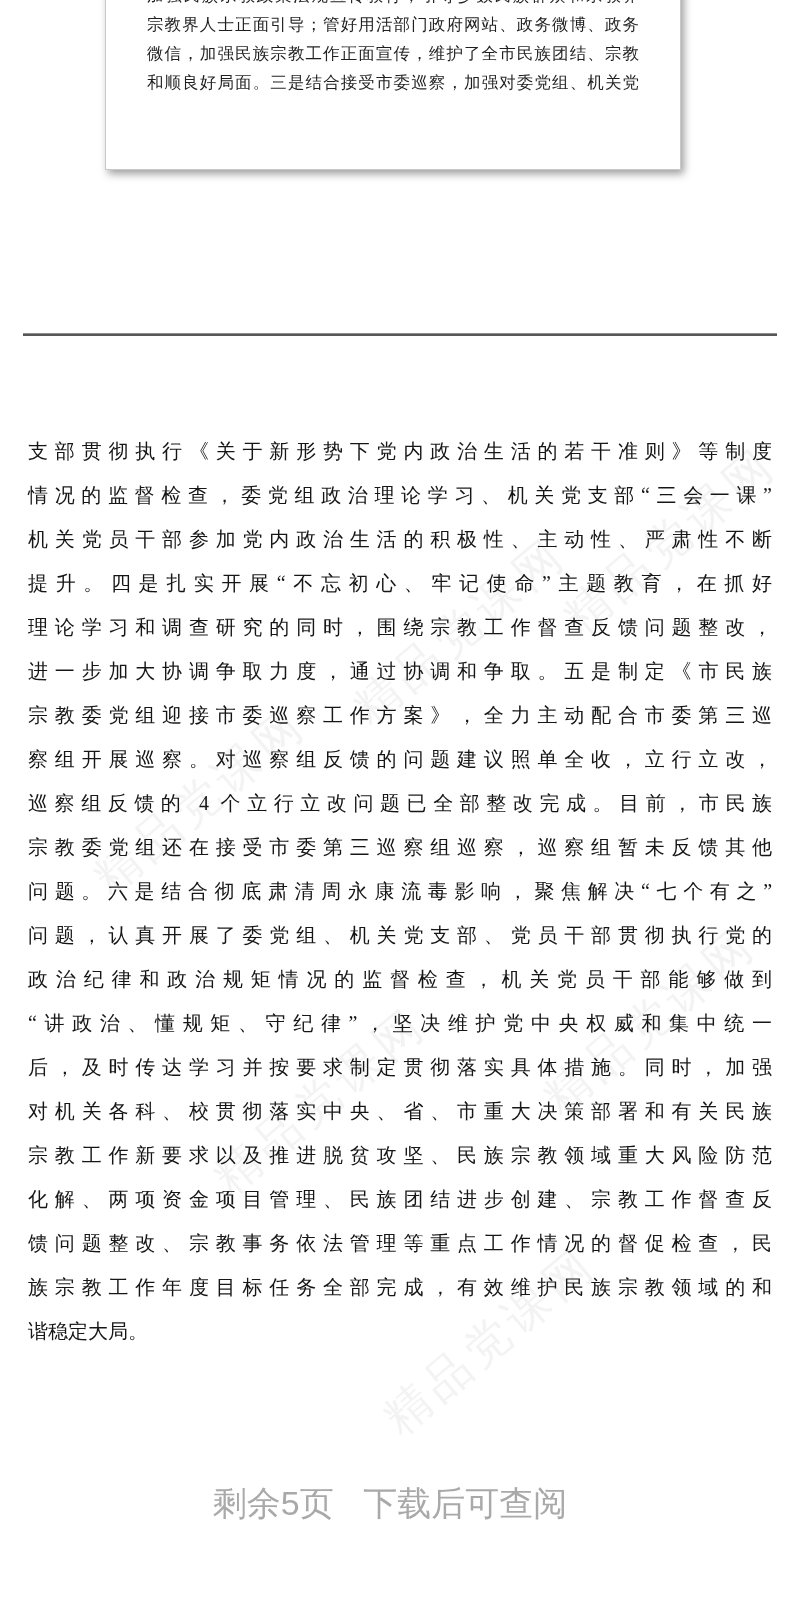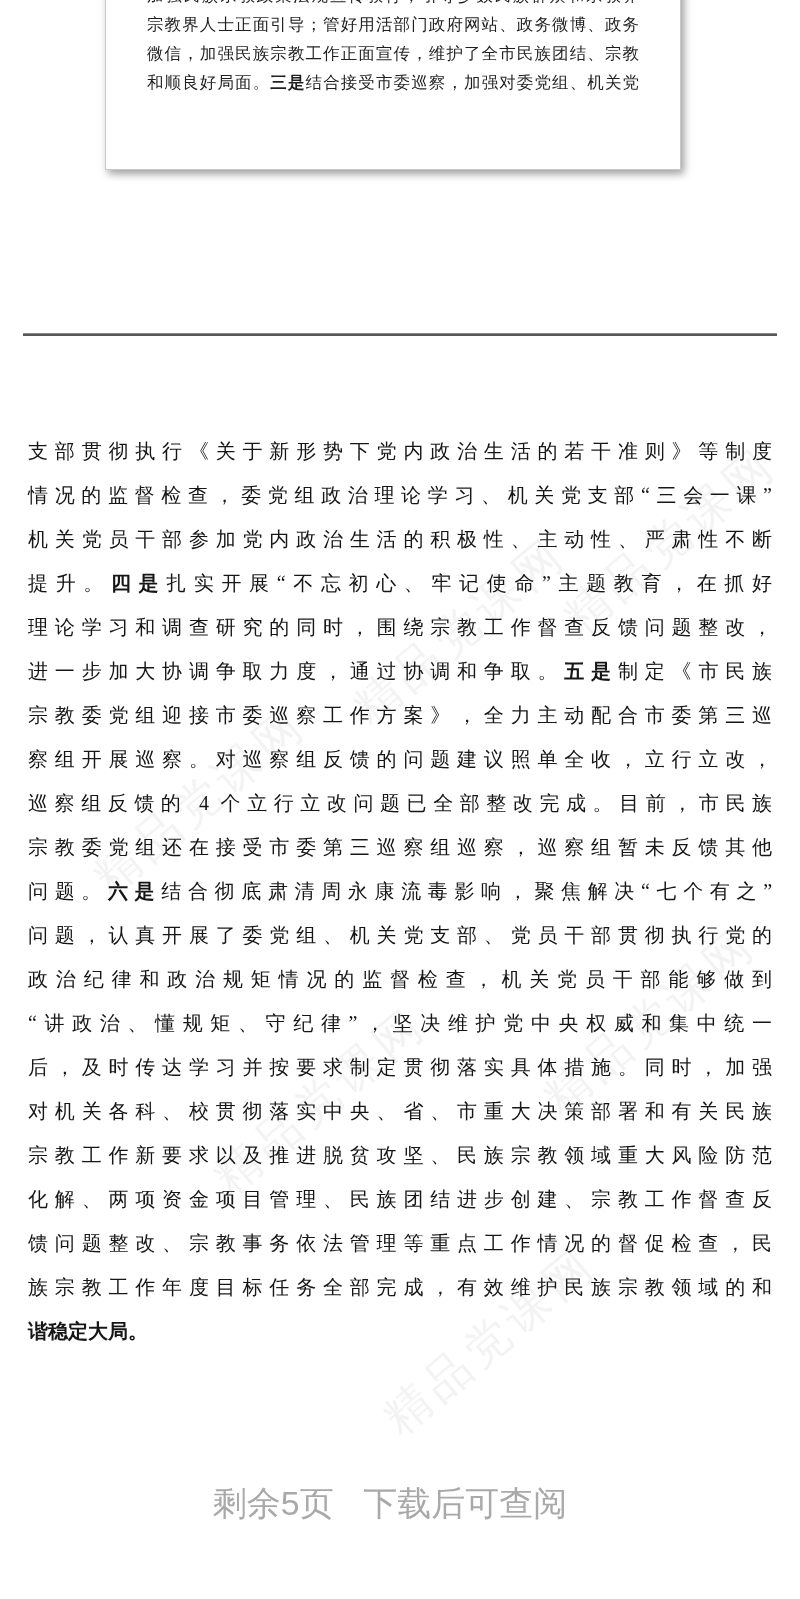--- a/index.html
+++ b/index.html
@@ -22,22 +22,22 @@
   
   .divider{position:absolute;left:23px;top:333px;width:754px;height:2px;
            background:#57575a;border-top:1px solid #8b8b8d;}
 
   
   .main-text{
     position:absolute;left:28px;width:744px;top:429px;
     font-size:20px;line-height:44px;color:#161616;
   }
   .tline{text-align:justify;text-align-last:justify;}
-  .tline.short{text-align-last:left;font-weight:bold;}
-  .tline b{font-weight:bold;margin-top:8px;}
+  .tline.short{text-align-last:left;}
+  .tline b{font-weight:normal;margin-top:8px;}
 
   
   .wm{position:absolute;font-size:46px;color:rgba(80,80,80,0.07);
       transform:rotate(-40deg);white-space:nowrap;letter-spacing:6px;
       pointer-events:none;}
 
   
   .footer{
     position:absolute;left:0;right:0;top:1483px;text-align:center;
     font-family:"Liberation Sans","DejaVu Sans",sans-serif;

